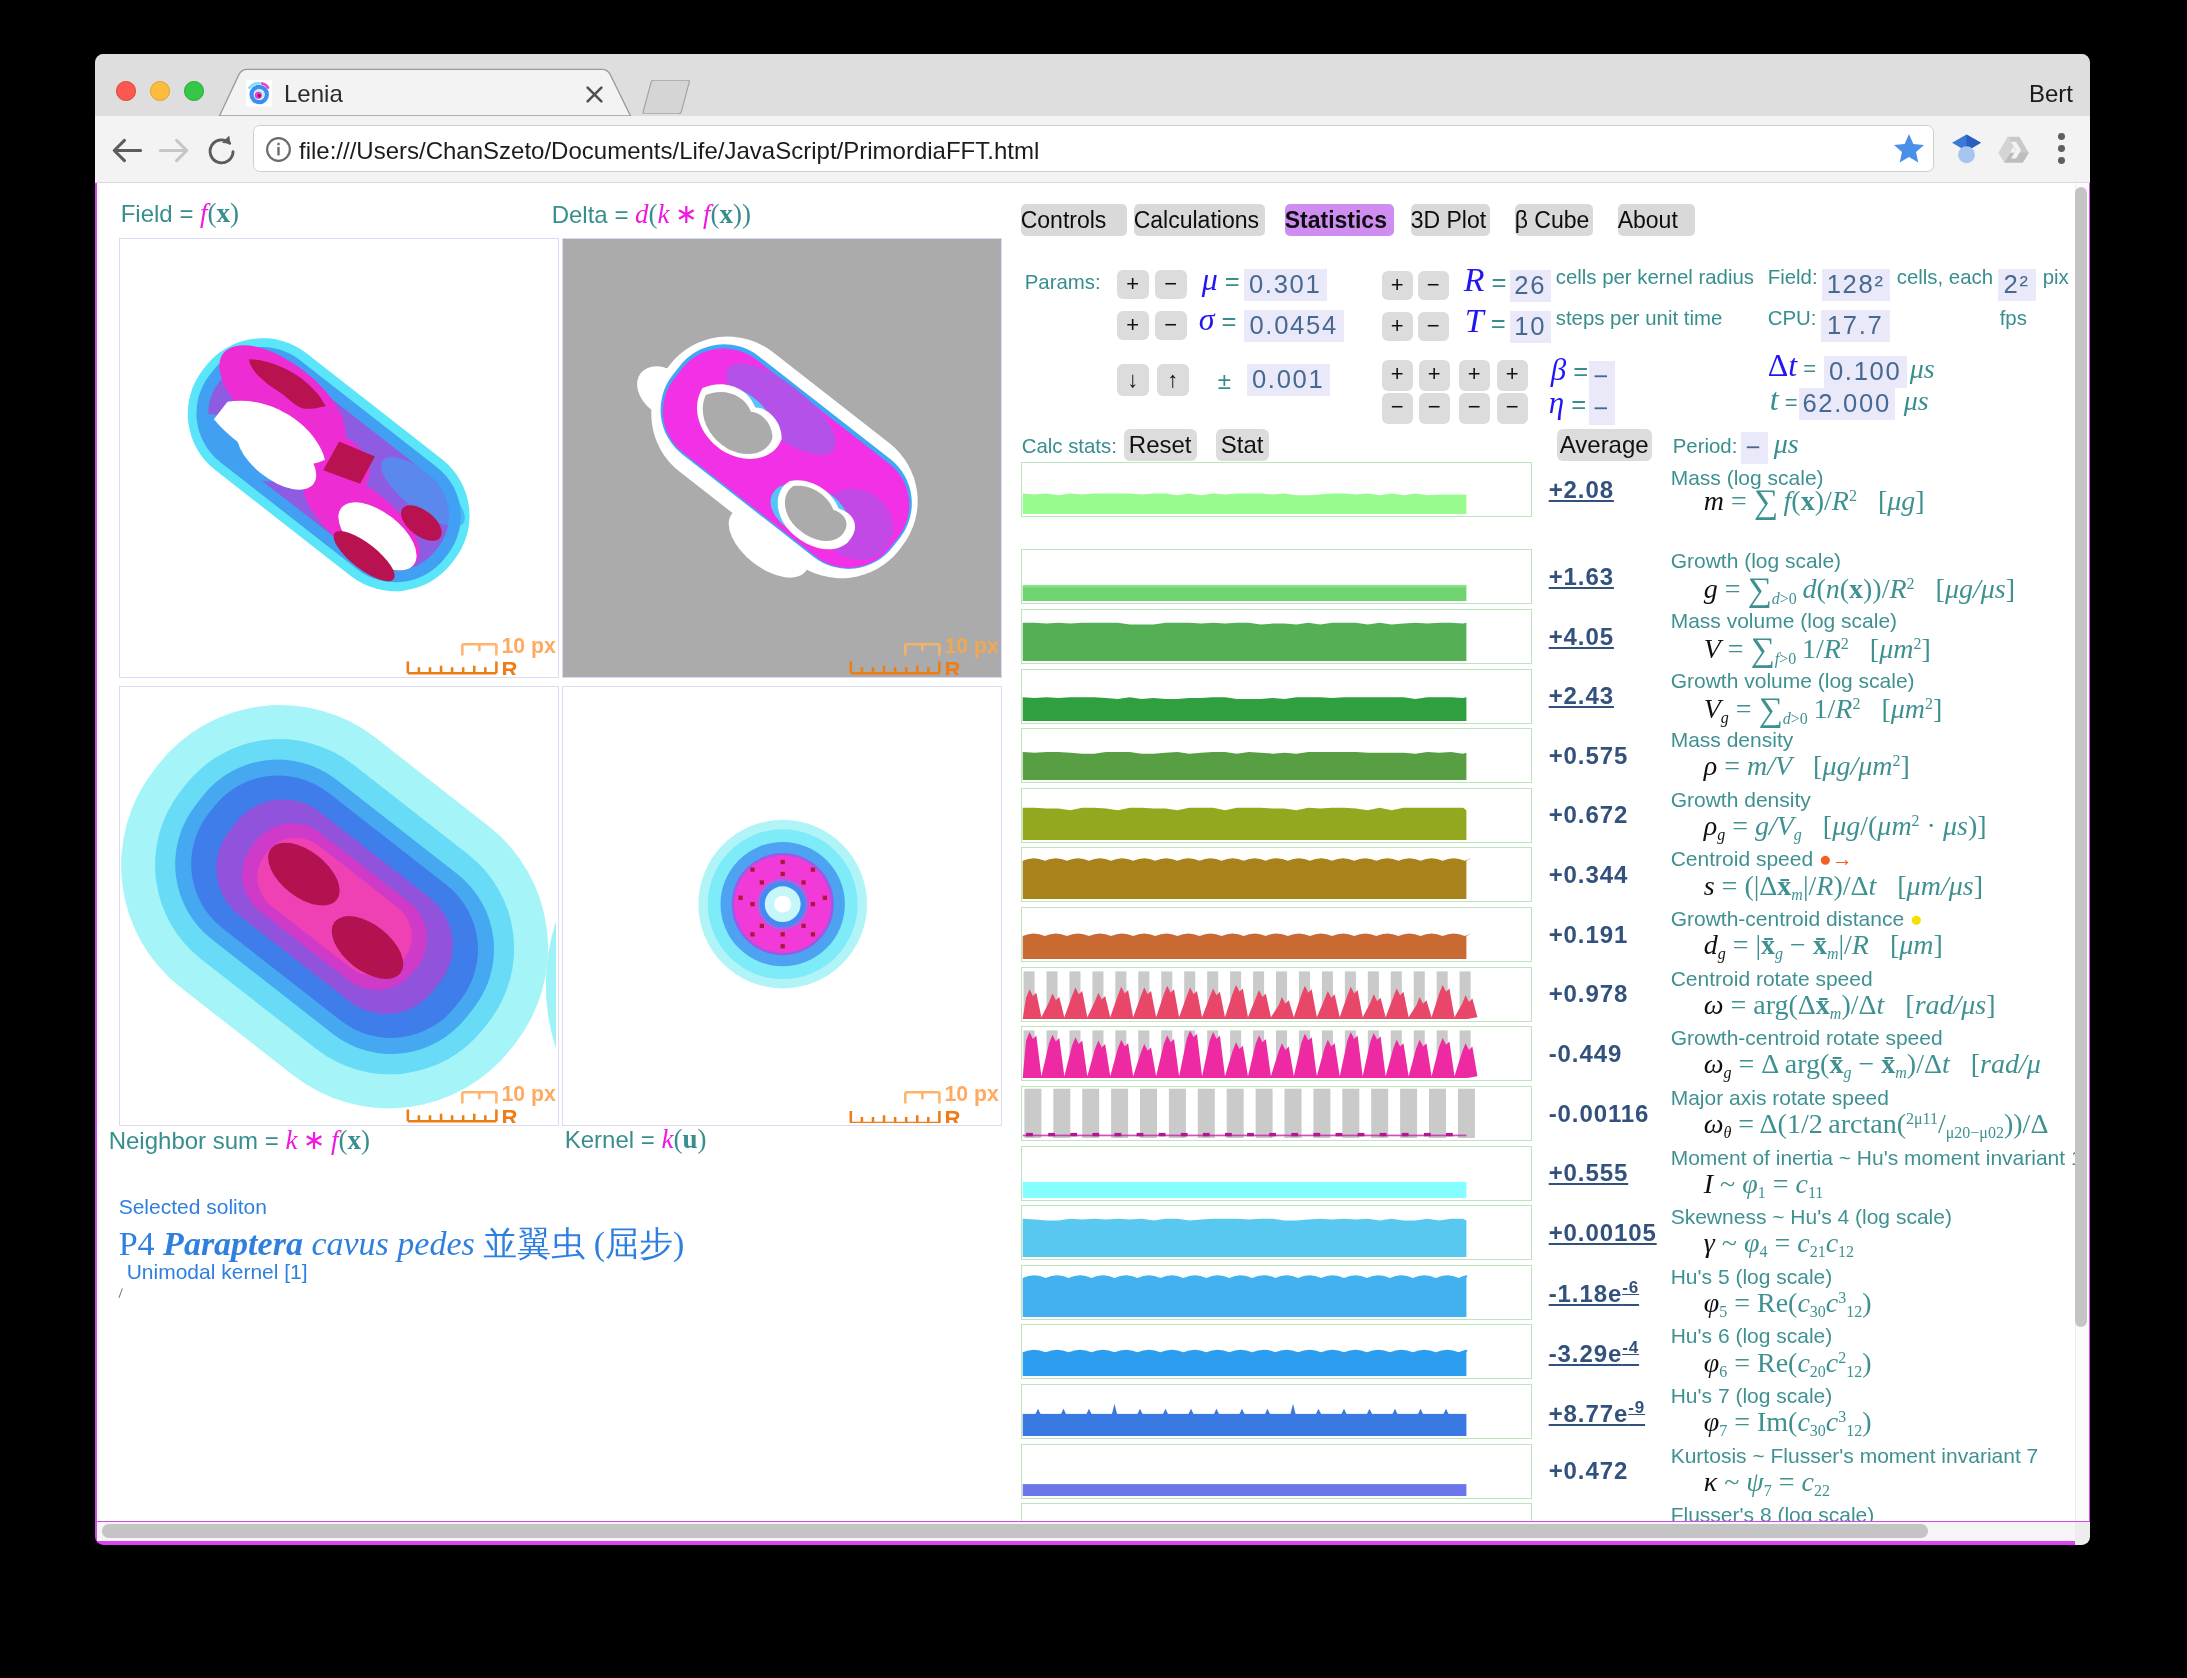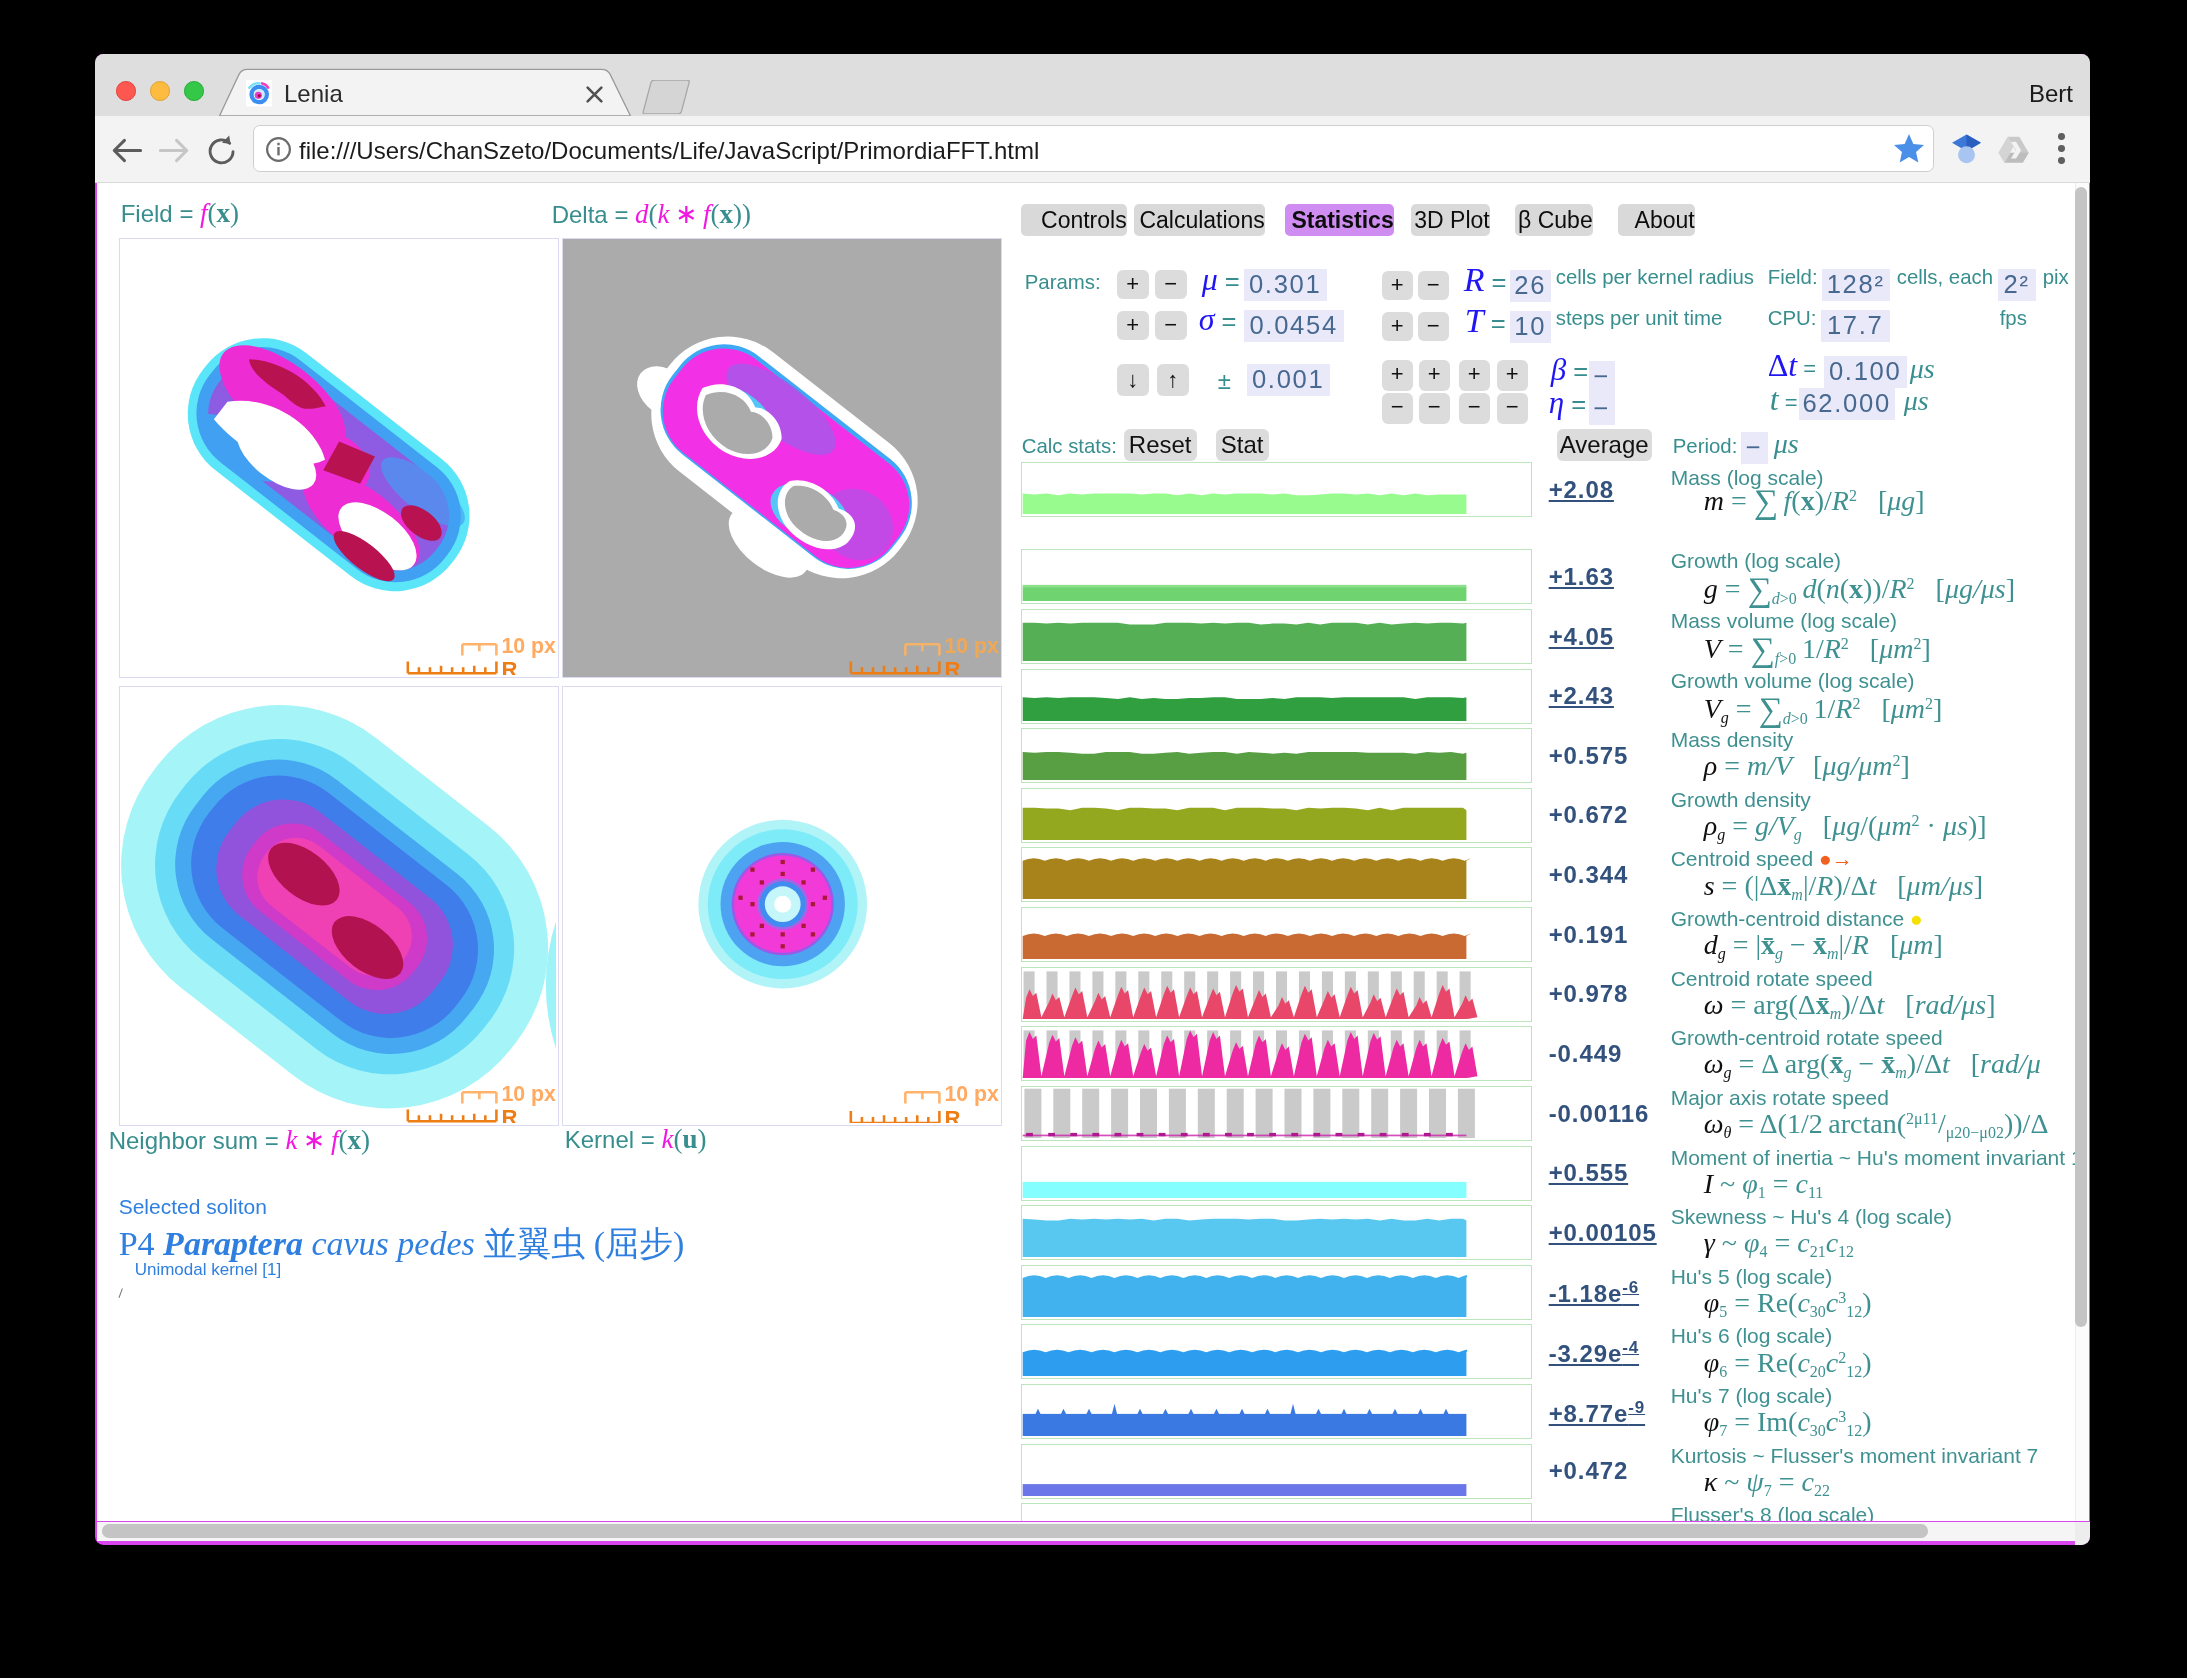--- a/index.html
+++ b/index.html
@@ -16,21 +16,21 @@
 #corner{position:absolute;left:1980px;top:1468px;width:15.3px;height:23px;background:#ededed}
 .teal{color:#388e8e}
 .mag{color:#f217e0}
 .blue{color:#2016f2}
 .lnk{color:#2e7fdf}
 .ser{font-family:"Liberation Serif",serif}
 .mi{font-family:"Liberation Serif",serif;font-style:italic}
 .vbox{position:absolute;background:#e9e9fa;font-family:"Liberation Sans",sans-serif;color:#47688f;font-size:25.6px;letter-spacing:1.7px;height:31.5px;line-height:31.5px;text-align:center}
 .btn{position:absolute;background:#dcdcdc;border-radius:6px;text-align:center;color:#111;font-size:25.6px}
 .pm{width:32px;height:29px;line-height:27px;font-size:22px}
-.tabbtn{position:absolute;top:21px;height:32px;background:#d9d9d9;border-radius:5.1px;font-size:23px;color:#0d0d0d;line-height:33px;text-align:right}
+.tabbtn{position:absolute;top:21px;height:32px;background:#d9d9d9;border-radius:5.1px;font-size:23px;color:#0d0d0d;line-height:33px;text-align:left}
 .cbox{position:absolute;width:440px;height:440px;border:1.7px solid #dadaf2;background:#fff;overflow:hidden}
 .hlabel{position:absolute;font-size:24px;white-space:nowrap}
 .t25{font-size:20.4px}
 .hm{font-size:27px}
 .chart{position:absolute;left:924px;width:511px;height:55px;border:1.7px solid #bce5bc;background:#fff;overflow:hidden}
 .statval{position:absolute;left:1452px;font-family:"Liberation Sans",sans-serif;font-weight:bold;font-size:24px;letter-spacing:0.9px;color:#32517c;white-space:nowrap}
 .stattitle{position:absolute;left:1574px;font-size:21px;color:#3f9191;white-space:nowrap}
 .statformula{position:absolute;left:1607px;font-family:"Liberation Serif",serif;font-size:28px;color:#3f9191;white-space:nowrap}
 .fv{color:#101010}
 .u{text-decoration:underline}
@@ -234,21 +234,21 @@
    </g>
    <text x="448" y="515" font-size="26" fill="#ef7d15" font-weight="bold" font-family="Liberation Sans">R</text>
   </svg>
  </div>
 
  <div class="hlabel" style="left:12px;top:941px"><span class="teal">Neighbor&nbsp;sum&nbsp;=&nbsp;</span><span class="mi mag hm">k</span><span class="mag ser hm"> ∗ </span><span class="mi mag hm">f</span><span class="teal ser hm">(</span><b class="teal ser hm">x</b><span class="teal ser hm">)</span></div>
  <div class="hlabel" style="left:468px;top:941px"><span class="teal">Kernel&nbsp;=&nbsp;</span><span class="mi mag hm">k</span><span class="teal ser hm">(</span><b class="teal ser hm">u</b><span class="teal ser hm">)</span></div>
 
  <div class="hlabel lnk" style="left:22px;top:1012px;font-size:21px">Selected soliton</div>
  <div class="hlabel lnk ser" style="left:22px;top:1038px;font-size:34px">P4 <b><i>Paraptera</i></b> <i>cavus pedes</i> 並翼虫 (屈步)</div>
- <div class="hlabel lnk" style="left:38px;top:1077px;font-size:17px">Unimodal kernel [1]</div>
+ <div class="hlabel lnk" style="left:30px;top:1077px;font-size:21px">Unimodal kernel [1]</div>
  <div class="abs" style="left:23px;top:1106px;width:6.8px;height:10.2px;border-left:1.7px solid #777;transform:rotate(20deg)"></div>
 
  <div class="tabbtn" style="left:924px;width:106px">Controls</div>
  <div class="tabbtn" style="left:1037px;width:131px">Calculations</div>
  <div class="tabbtn" style="left:1188px;width:109px;background:#cf8df2;font-weight:bold">Statistics</div>
  <div class="tabbtn" style="left:1314px;width:79px">3D Plot</div>
  <div class="tabbtn" style="left:1418px;width:78px">β Cube</div>
  <div class="tabbtn" style="left:1521px;width:77px">About</div>
 
  <div class="hlabel teal t25" style="left:928px;top:88px">Params:</div>

